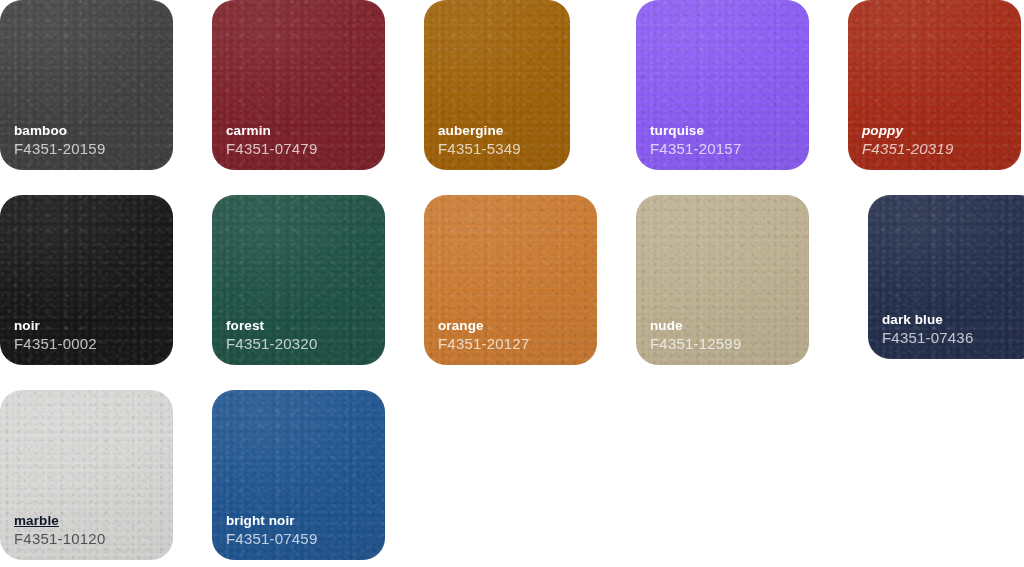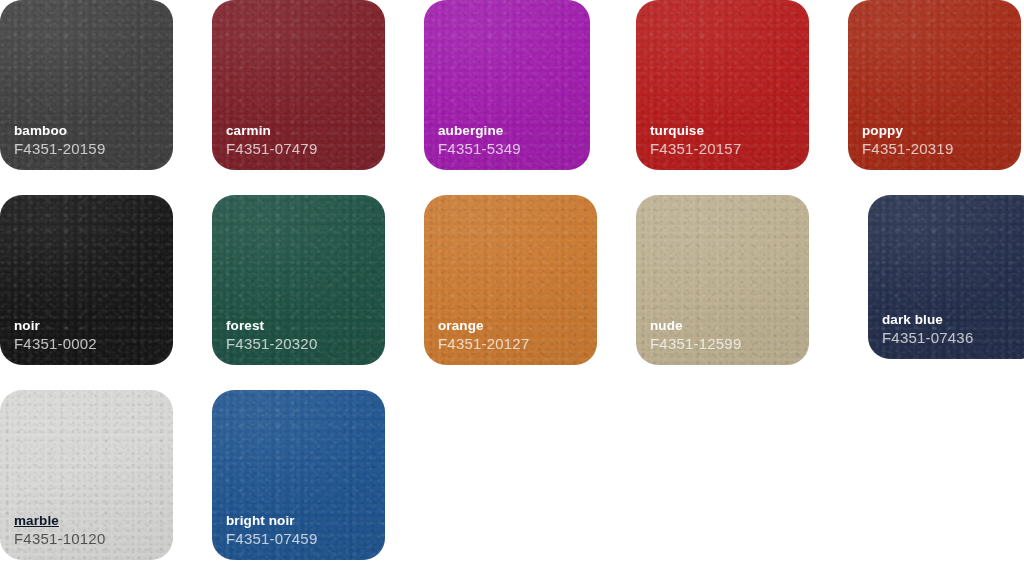--- a/index.html
+++ b/index.html
@@ -114,39 +114,39 @@
     </div>
     <div class="swatch light-text" style="left: 212px; top: 0px; width: 173px; height: 170px; border-radius: 22px; background-color: rgb(126, 32, 41);">
       <div class="grain"></div>
       <div class="grain2"></div>
       <div class="sheen"></div>
       <div class="swatch-caption">
         <span class="swatch-name">carmin</span>
         <span class="swatch-code">F4351-07479</span>
       </div>
     </div>
-    <div class="swatch light-text" style="left: 424px; top: 0px; width: 166px; height: 170px; border-radius: 22px; background-color: #a21caf;">
+    <div class="swatch light-text" style="left: 424px; top: 0px; width: 146px; height: 170px; border-radius: 22px; background-color: #a16207;">
       <div class="grain"></div>
       <div class="grain2"></div>
       <div class="sheen"></div>
       <div class="swatch-caption">
         <span class="swatch-name">aubergine</span>
         <span class="swatch-code">F4351-5349</span>
       </div>
     </div>
-    <div class="swatch light-text" style="left: 636px; top: 0px; width: 173px; height: 170px; border-radius: 22px; background-color: #b91c1c;">
+    <div class="swatch light-text" style="left: 636px; top: 0px; width: 173px; height: 170px; border-radius: 22px; background-color: #8b5cf6;">
       <div class="grain"></div>
       <div class="grain2"></div>
       <div class="sheen"></div>
       <div class="swatch-caption">
         <span class="swatch-name">turquise</span>
         <span class="swatch-code">F4351-20157</span>
       </div>
     </div>
-    <div class="swatch light-text" style="left: 848px; top: 0px; width: 173px; height: 170px; border-radius: 22px; background-color: rgb(167, 42, 22);">
+    <div class="swatch light-text" style="left: 848px; top: 0px; width: 173px; height: 170px; border-radius: 22px; background-color: rgb(167, 42, 22); font-style: italic;">
       <div class="grain"></div>
       <div class="grain2"></div>
       <div class="sheen"></div>
       <div class="swatch-caption">
         <span class="swatch-name">poppy</span>
         <span class="swatch-code">F4351-20319</span>
       </div>
     </div>
     <div class="swatch light-text" style="left: 0px; top: 195px; width: 173px; height: 170px; border-radius: 22px; background-color: rgb(22, 22, 22);">
       <div class="grain"></div>

